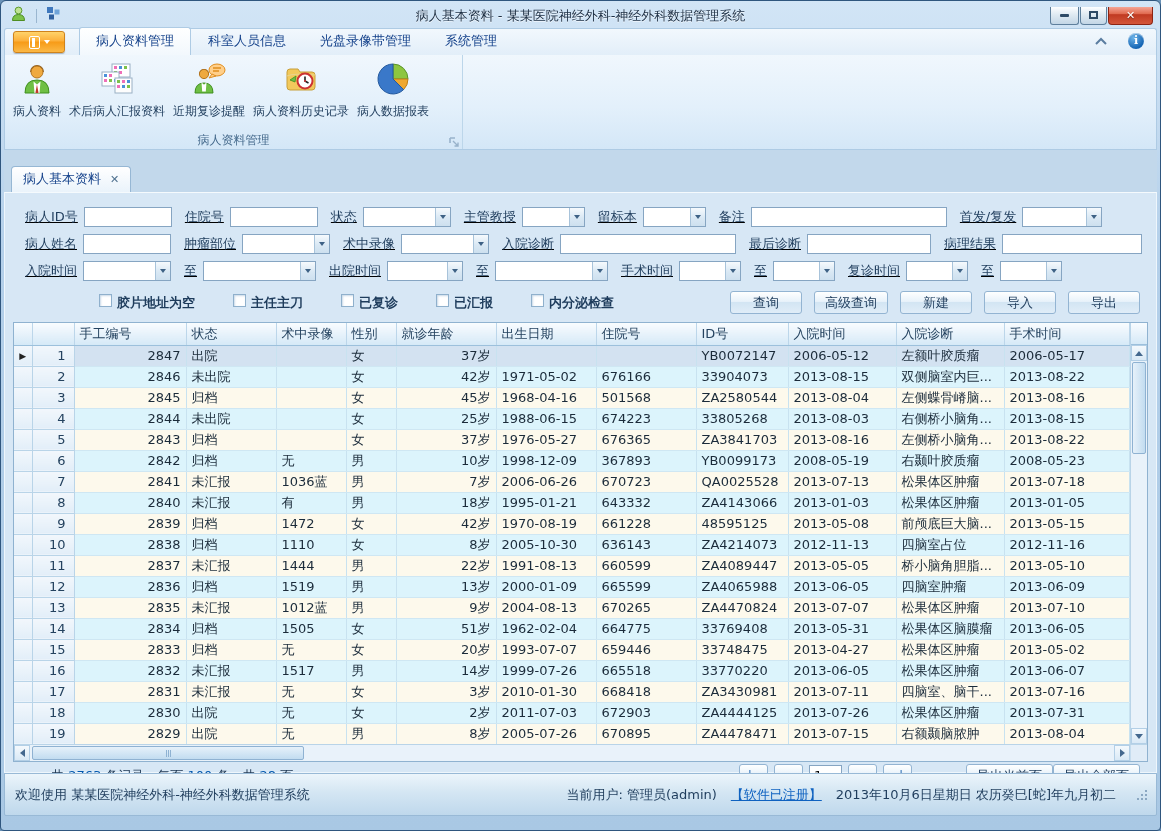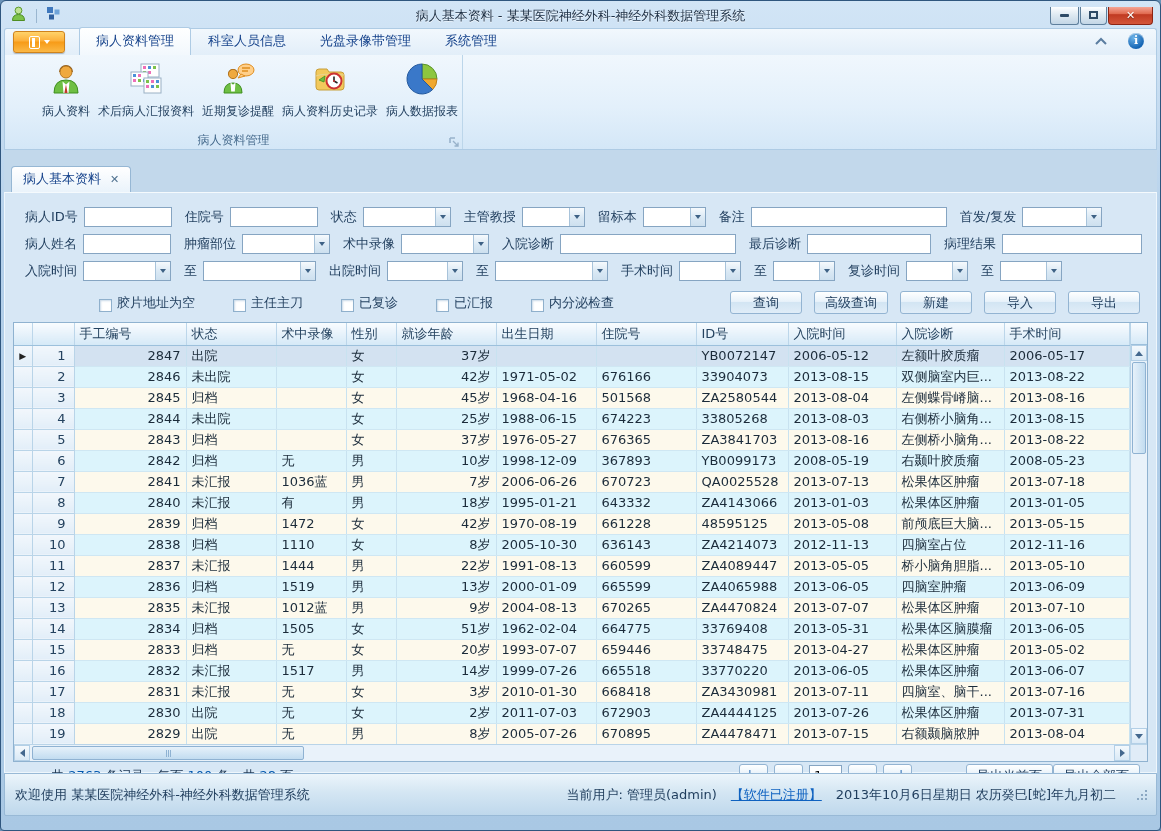--- a/index.html
+++ b/index.html
@@ -36,48 +36,48 @@
   .rtab{padding:4px 16px 5px;font-size:13px;color:#15428b;cursor:default;border:1px solid transparent;border-bottom:none;}
   .rtab.active{background:linear-gradient(#ffffff,#f2f8fd);border-color:#aecbe4;border-radius:3px 3px 0 0;}
   .strip-right{position:absolute;right:12px;bottom:5px;display:flex;align-items:center;gap:20px;}
   .chev{width:14px;height:9px;}
   .info-ic{width:16px;height:16px;border-radius:50%;background:radial-gradient(circle at 35% 30%,#6db3e8,#1565b4 70%);color:#fff;
     font-size:11px;font-weight:bold;display:flex;align-items:center;justify-content:center;font-family:"DejaVu Serif",serif;box-shadow:inset 0 1px 1px rgba(255,255,255,.6);}
 
   
   .ribbon{height:95px;flex:none;border:1px solid #aecbe4;border-top:none;background:linear-gradient(#f0f7fd,#e3f0fb 55%,#d4e7f7);display:flex;}
   .rgroup{width:458px;border-right:1px solid #bcd6ea;display:flex;flex-direction:column;padding-top:3px;}
-  .rbtns{flex:1;display:flex;align-items:flex-start;padding-left:4px;justify-content:flex-end;}
+  .rbtns{flex:1;display:flex;align-items:flex-start;padding-left:4px;}
   .rib-btn{display:flex;flex-direction:column;align-items:center;padding:3px 3px 1px;border:1px solid transparent;border-radius:3px;background:none;}
   .rib-btn svg{width:34px;height:34px;}
   .rib-label{font-size:12px;color:#1e3c5c;margin-top:3px;white-space:nowrap;}
   .grp-foot{height:17px;position:relative;text-align:center;font-size:12px;color:#456a8c;}
   .launcher{position:absolute;right:3px;bottom:3px;width:10px;height:10px;opacity:.7;}
 
   
   .doctab-row{height:42px;flex:none;background:#c2d8eb;padding:3px 0 0 7px;display:flex;align-items:flex-end;}
   .doctab{display:flex;align-items:center;gap:9px;background:linear-gradient(#ffffff,#eaf3fb);border:1px solid #96b7d4;border-bottom:none;
     border-radius:4px 4px 0 0;padding:3px 11px 4px;font-size:13px;color:#15428b;}
   .doc-close{color:#4f718f;font-size:11px;font-weight:bold;line-height:1;}
 
   
   .content{flex:1;min-height:0;background:#d7e7f5;border:1px solid #eef6fc;border-top:1px solid #f5fafd;padding:6px 8px 2px;display:flex;flex-direction:column;}
 
   .filter-panel{flex:none;padding:4px 0 2px;}
-  .f-row{height:27px;display:flex;padding-left:12px;}
+  .f-row{height:27px;display:flex;padding-left:12px;text-decoration:underline;}
   .f-field{display:flex;align-items:center;margin-right:13px;}
   .f-label{font-size:13px;color:#1e3c5c;margin-right:6px;white-space:nowrap;}
   .t-input{height:20px;border:1px solid #86a5c2;background:#fff;font-size:12px;padding:0 3px;font-family:inherit;}
   .combo{height:20px;border:1px solid #86a5c2;background:#fff;display:flex;align-items:stretch;}
   .combo .cfill{flex:1;}
   .arrowbtn{width:15px;background:linear-gradient(#f6fafd,#d9e8f4 55%,#cde0ef);border-left:1px solid #a8c3da;display:flex;align-items:center;justify-content:center;}
   .arrowbtn:after{content:"";width:0;height:0;border-left:3.5px solid transparent;border-right:3.5px solid transparent;border-top:4px solid #3d6185;}
 
   .action-row{flex:none;display:flex;align-items:center;padding:5px 8px 8px 86px;}
-  .chk{display:flex;align-items:flex-end;margin-right:38px;}
+  .chk{display:flex;align-items:flex-start;margin-right:38px;font-weight:bold;}
   .chk-box{width:13px;height:13px;border:1px solid #8fb0cc;background:#fff;box-shadow:inset 1px 1px 2px #c9d9e8;margin-right:5px;}
   .chk-label{font-size:13px;color:#1e3c5c;white-space:nowrap;}
   .act-btns{margin-left:auto;display:flex;gap:12px;}
   .btn{height:23px;min-width:72px;padding:0 10px;border:1px solid #93b4d2;border-radius:3px;font-size:13px;color:#1e3c5c;
     background:linear-gradient(#feffff,#e8f2fa 45%,#d3e5f3 50%,#e0edf8);display:flex;align-items:center;justify-content:center;white-space:nowrap;font-family:inherit;}
 
   
   .grid{flex:none;height:440px;border:1px solid #8fb2d0;background:#fff;display:flex;flex-direction:column;}
   .grid-main{flex:1;display:flex;min-height:0;}
   .tbl-area{flex:1;overflow:hidden;}

